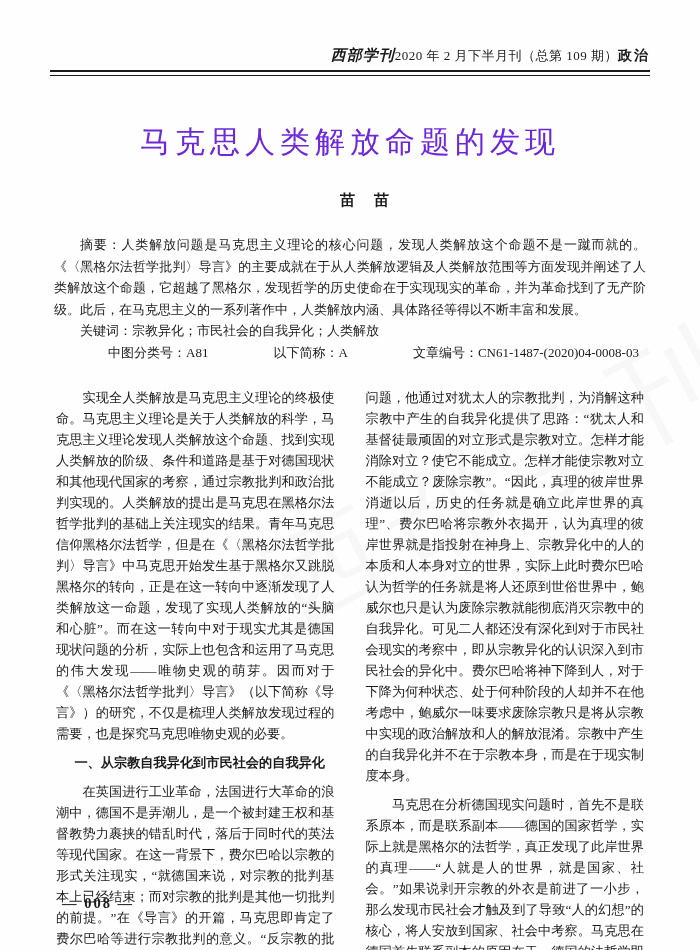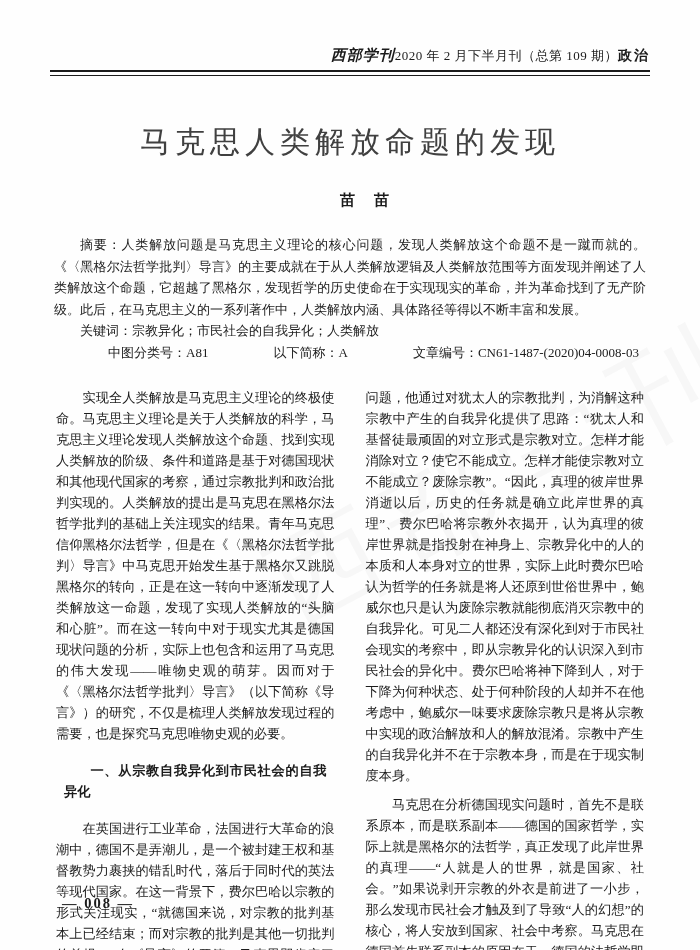--- a/index.html
+++ b/index.html
@@ -50,21 +50,21 @@
     border-top: 2.5px solid #1c1c1c;
     border-bottom: 1px solid #1c1c1c;
   }
   
   .title {
     margin-top: 46px;
     text-align: center;
     font-size: 30px;
     letter-spacing: 5px;
     font-weight: 500;
-    color: #404040;
+    color: #6d28d9;
   }
   .author {
     margin-top: 28px;
     text-align: center;
     font-size: 15px;
     letter-spacing: 2px;
     font-weight: bold;
     padding-left: 31px;
   }
   
@@ -86,21 +86,21 @@
   }
   .col {
     flex: 1 1 0;
     font-size: 13.2px;
     line-height: 21px;
     text-align: justify;
   }
   .col p { margin: 8px; }
   .col p.indent { text-indent: 2em; }
   .col h3 {
-    margin: 16px;
+    margin: 0;
     font-size: 13.2px;
     line-height: 21px;
     font-weight: bold;
     text-indent: 2em;
   }
   
   .footer {
     position: absolute;
     left: 62px; bottom: 38px;
     font-weight: bold;

